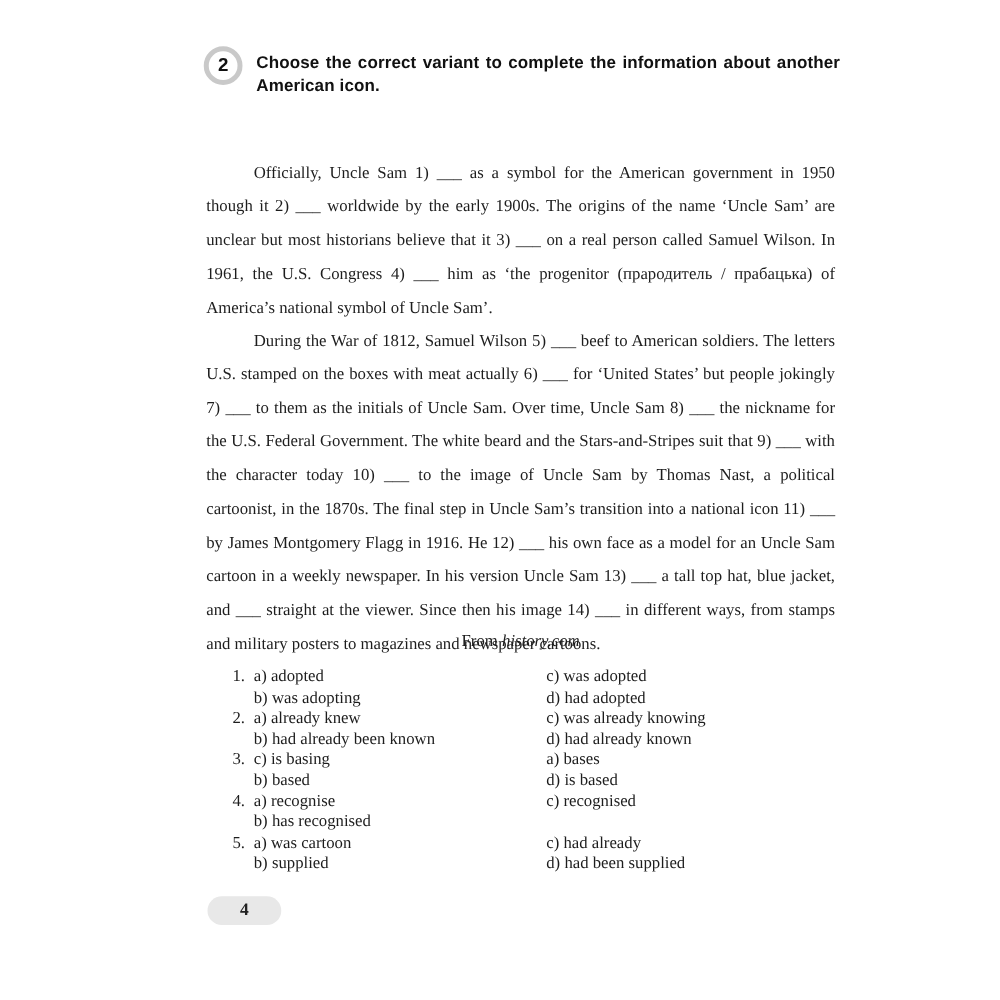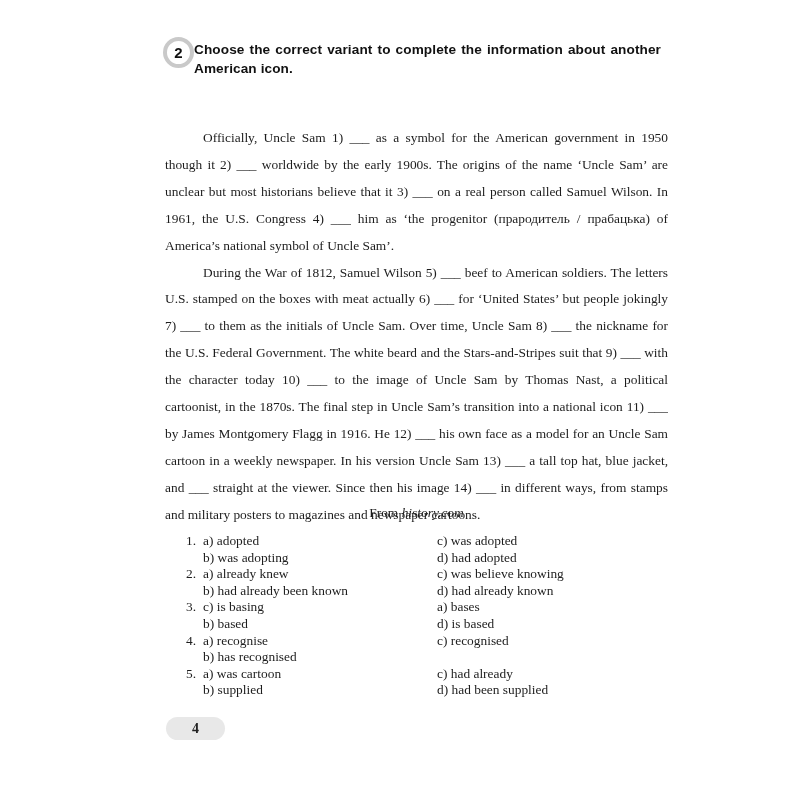--- a/index.html
+++ b/index.html
@@ -36,20 +36,21 @@
     display: flex;
     align-items: center;
     justify-content: center;
     font-family: "Liberation Sans", sans-serif;
     font-weight: bold;
     font-size: 15px;
     color: #111111;
     flex: 0 0 auto;
   }
   .instruction {
+    margin-left: 11px;
     width: 467px;
     padding-top: 3px;
     font-family: "Liberation Sans", sans-serif;
     font-weight: bold;
     font-size: 13.6px;
     line-height: 19px;
     letter-spacing: 0.1px;
     text-align: justify;
     color: #111111;
   }
@@ -139,21 +140,21 @@
       <span>c) was adopted</span>
     </div>
     <div class="opt-line">
       <span></span>
       <span>b) was adopting</span>
       <span>d) had adopted</span>
     </div>
     <div class="opt-line">
       <span>2.</span>
       <span>a) already knew</span>
-      <span>c) was believe knowing</span>
+      <span>c) was already knowing</span>
     </div>
     <div class="opt-line">
       <span></span>
       <span>b) had already been known</span>
       <span>d) had already known</span>
     </div>
     <div class="opt-line">
       <span>3.</span>
       <span>c) is basing</span>
       <span>a) bases</span>

